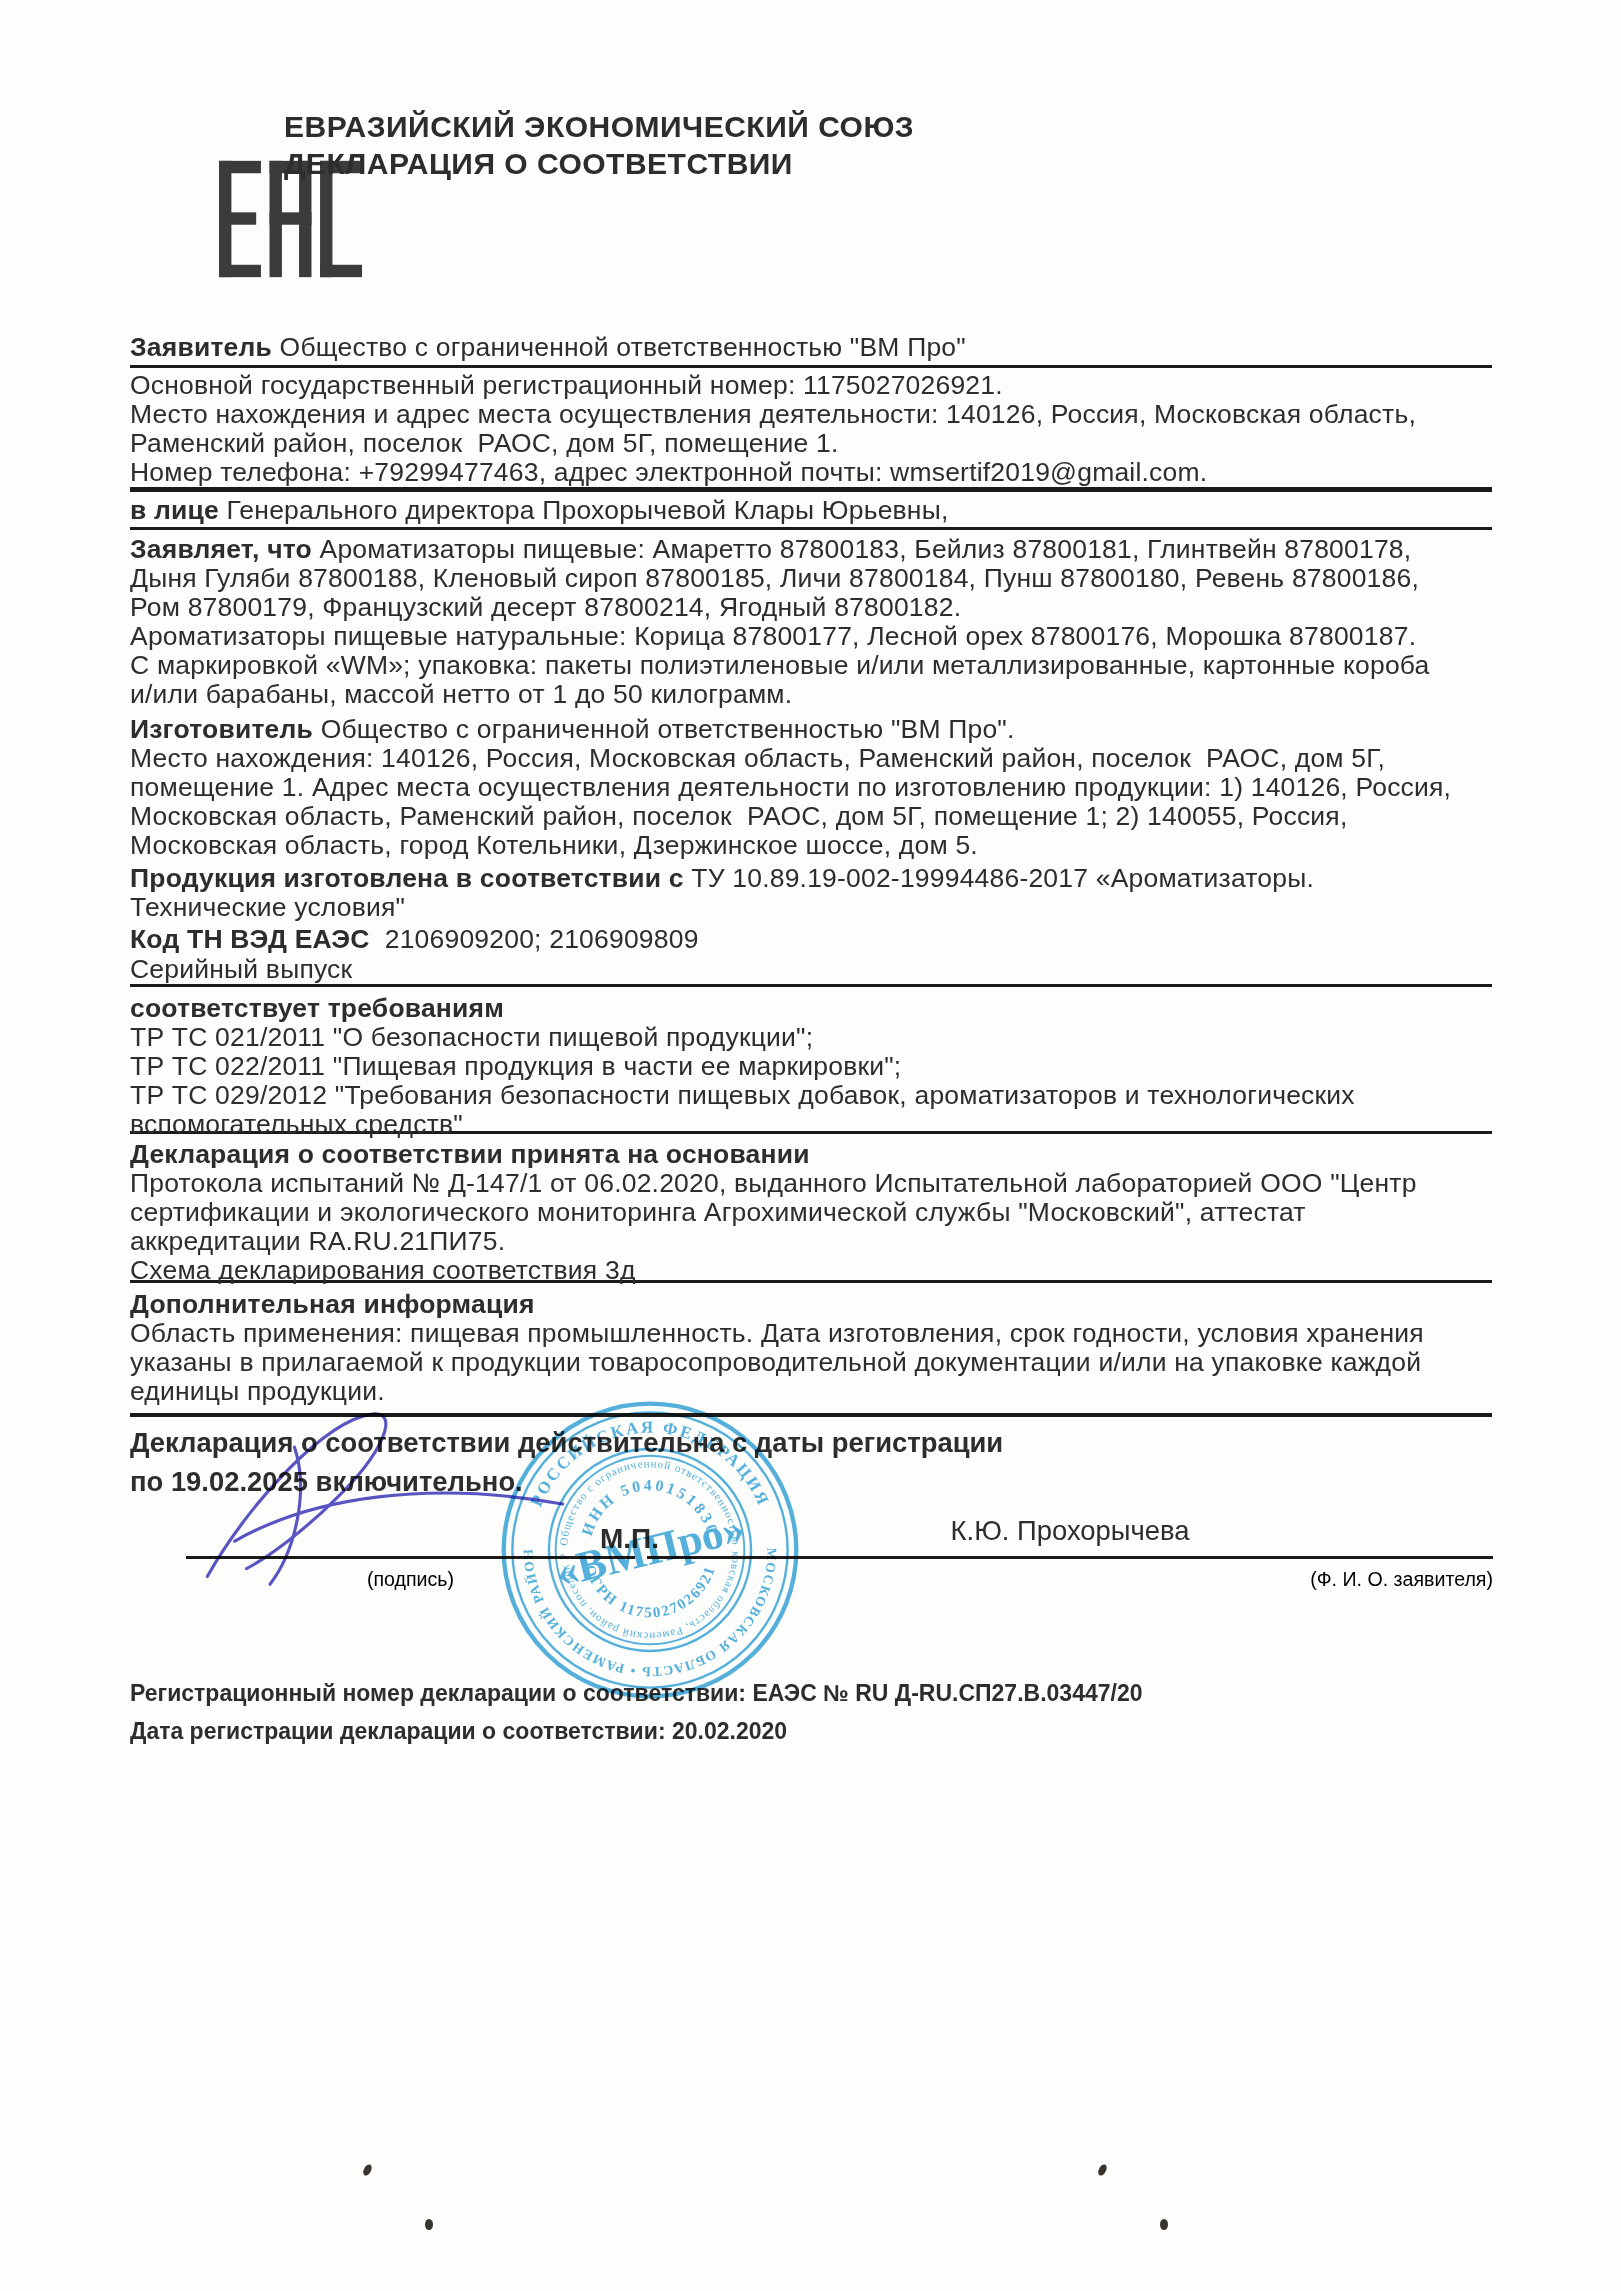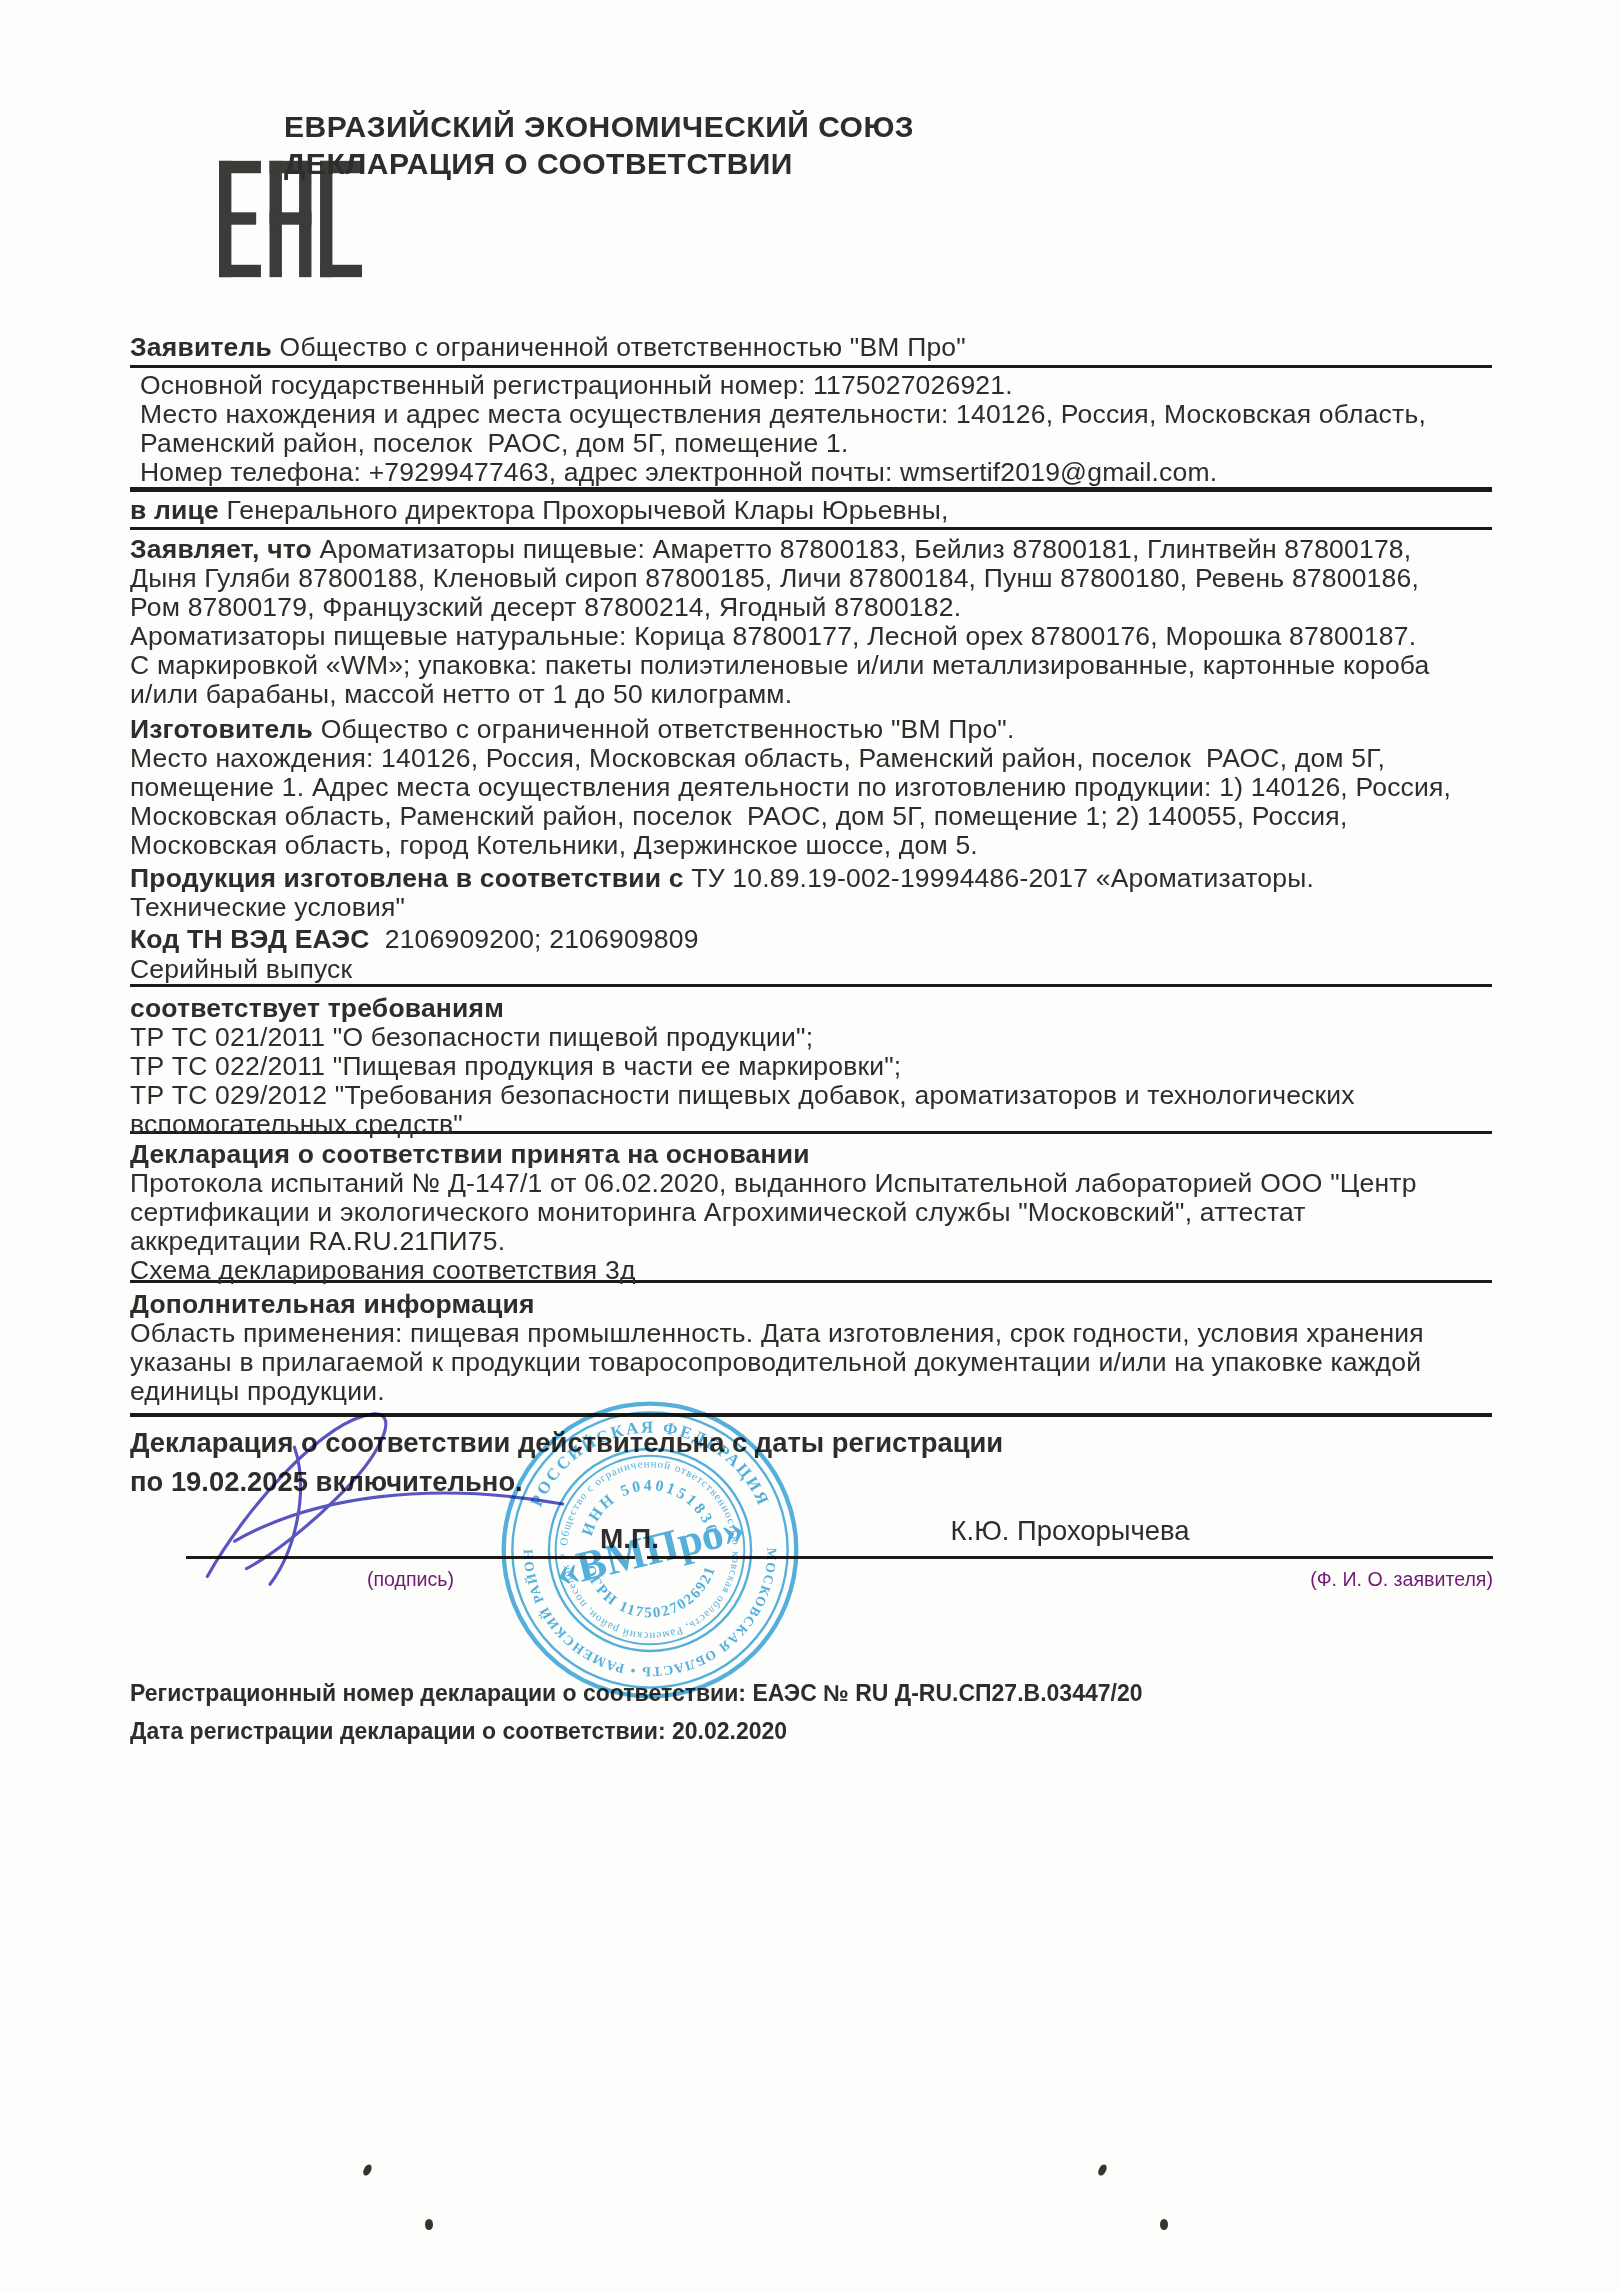--- a/index.html
+++ b/index.html
@@ -5,21 +5,21 @@
   html,body{margin:0;padding:0;background:#e8e8e8;}
   .page{position:relative;width:1621px;height:2292px;background:#fdfdfb;overflow:hidden;
         font-family:"Liberation Sans",sans-serif;color:#2e2d2b;}
   .sec{position:absolute;left:130px;width:1364px;z-index:2;}
   .ln{font-size:26.5px;line-height:29px;white-space:pre;letter-spacing:0.2px;}
   .b{font-weight:bold;}
   .title{position:absolute;left:284px;top:108px;width:1304px;text-align:left;z-index:2;}
   .title .tl{font-size:30px;font-weight:bold;line-height:37px;letter-spacing:0.5px;white-space:pre;}
   .rule{position:absolute;left:130px;width:1362px;background:#1c1b19;z-index:1;}
   .validity .vln{font-size:27.4px;font-weight:bold;line-height:39px;white-space:pre;}
-  .cap{font-size:19.6px;color:#701a75;white-space:pre;}
+  .cap{font-size:19.6px;color:#000000;white-space:pre;}
   .reg .rln{font-size:23px;font-weight:bold;line-height:38px;white-space:pre;}
   .mp{position:absolute;left:600px;top:1523px;font-size:28px;font-weight:bold;z-index:2;white-space:pre;}
   .fio-name{position:absolute;left:647px;top:1515px;width:846px;text-align:center;font-size:27.4px;z-index:2;white-space:pre;}
   .sign-cap{position:absolute;left:186px;top:1568px;width:449px;text-align:center;z-index:2;}
   .fio-cap{position:absolute;left:647px;top:1568px;width:846px;text-align:right;z-index:2;}
   .stamp{position:absolute;left:496px;top:1396px;width:308px;height:308px;z-index:3;
          mix-blend-mode:multiply;opacity:.87;}
   .sig{position:absolute;left:176px;top:1392px;width:421px;height:221px;z-index:4;mix-blend-mode:multiply;}
   .speck{position:absolute;background:#39332d;border-radius:50%;z-index:2;}
   .eac{position:absolute;left:219px;top:160px;z-index:2;}
@@ -60,21 +60,21 @@
   <div class="rule" style="top:1131px;height:2.9px;"></div>
   <div class="rule" style="top:1280px;height:2.9px;"></div>
   <div class="rule" style="top:1413px;height:3.9px;"></div>
   <div class="rule" style="top:1556px;left:186px;width:449px;height:2.9px;"></div>
   <div class="rule" style="top:1556px;left:647px;width:846px;height:2.9px;"></div>
 
   <div class="sec" style="top:333px;">
     <div class="ln"><span class="b">Заявитель</span><span> Общество с ограниченной ответственностью "ВМ Про"</span></div>
   </div>
 
-  <div class="sec" style="top:371px;margin-left:10px;">
+  <div class="sec" style="top:371px;">
     <div class="ln">Основной государственный регистрационный номер: 1175027026921.</div>
     <div class="ln">Место нахождения и адрес места осуществления деятельности: 140126, Россия, Московская область,</div>
     <div class="ln">Раменский район, поселок  РАОС, дом 5Г, помещение 1.</div>
     <div class="ln">Номер телефона: +79299477463, адрес электронной почты: wmsertif2019@gmail.com.</div>
   </div>
 
   <div class="sec" style="top:496px;">
     <div class="ln"><span class="b">в лице</span><span> Генерального директора Прохорычевой Клары Юрьевны,</span></div>
   </div>
 

